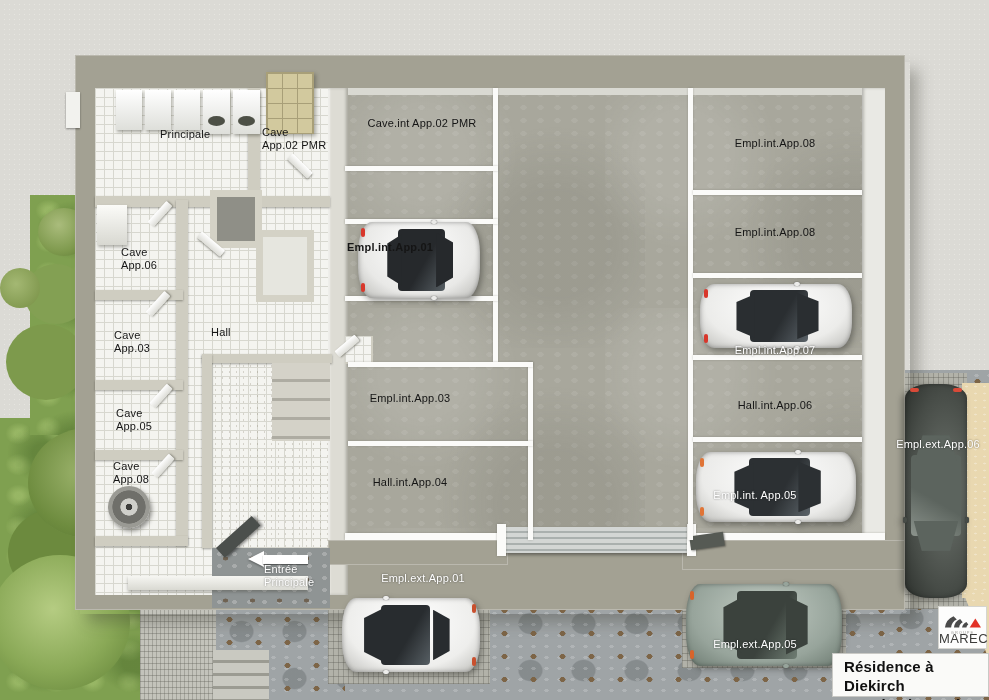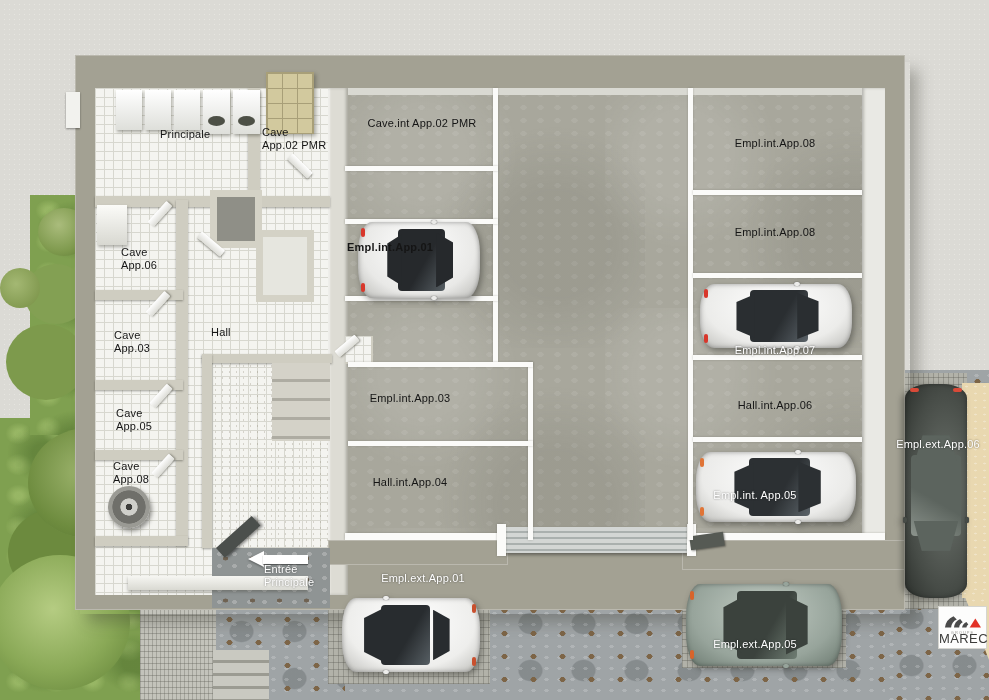--- a/index.html
+++ b/index.html
@@ -294,14 +294,18 @@
         <path d="M1 18 A15 15 0 0 1 10 6 L13.5 9.5 A10 10 0 0 0 7.5 18 Z"></path>
         <path d="M10.5 18 A11 11 0 0 1 17 9 L19.7 12.4 A6.5 6.5 0 0 0 16 18 Z"></path>
         <path d="M19 18 A8 8 0 0 1 23.6 12 L25.6 14.8 A4 4 0 0 0 23.6 18 Z"></path>
       </g>
       <path d="M27 18 L33 8.5 L39 18 Z" fill="#e23227"></path>
     </svg>
     <div class="grp">GROUPE</div>
     <div class="nm">MARECHAL</div>
   </div>
 
+  <div id="titlebox">
+    <div class="t">Résidence à Diekirch</div>
+    <div class="t">Rez-de-chaussée</div>
+  </div>
 
 </div>
 
 </body></html>

